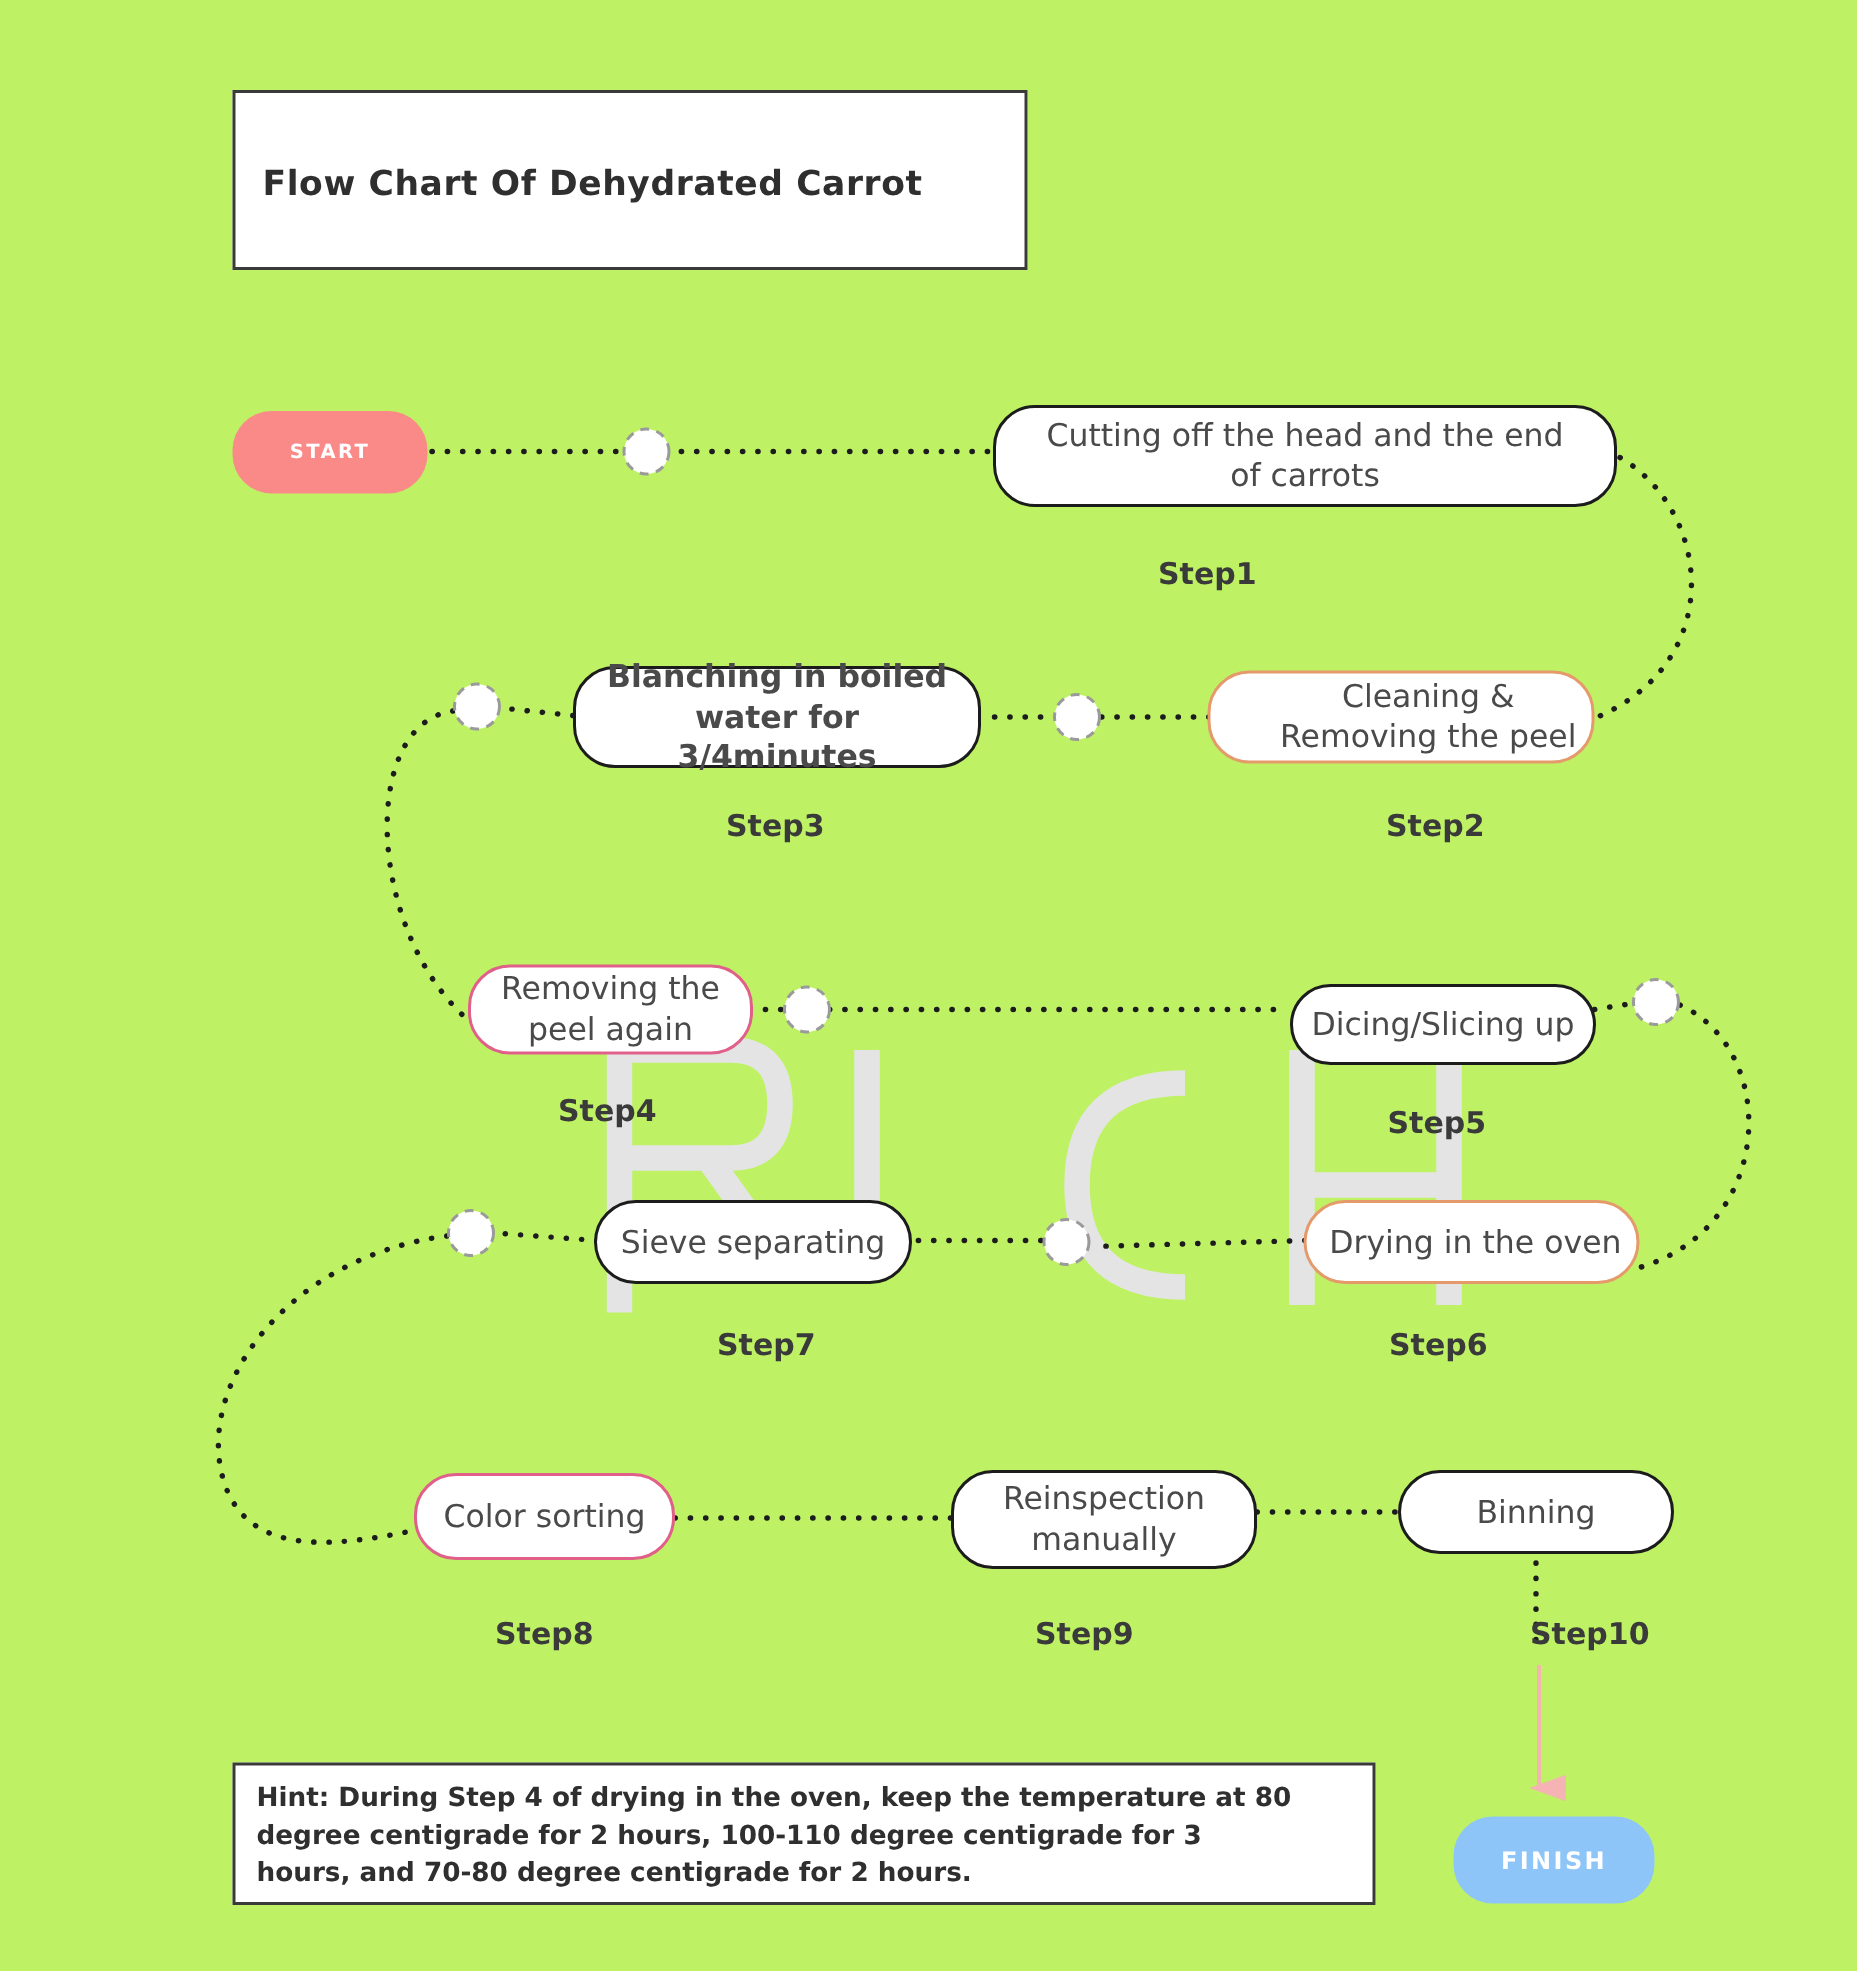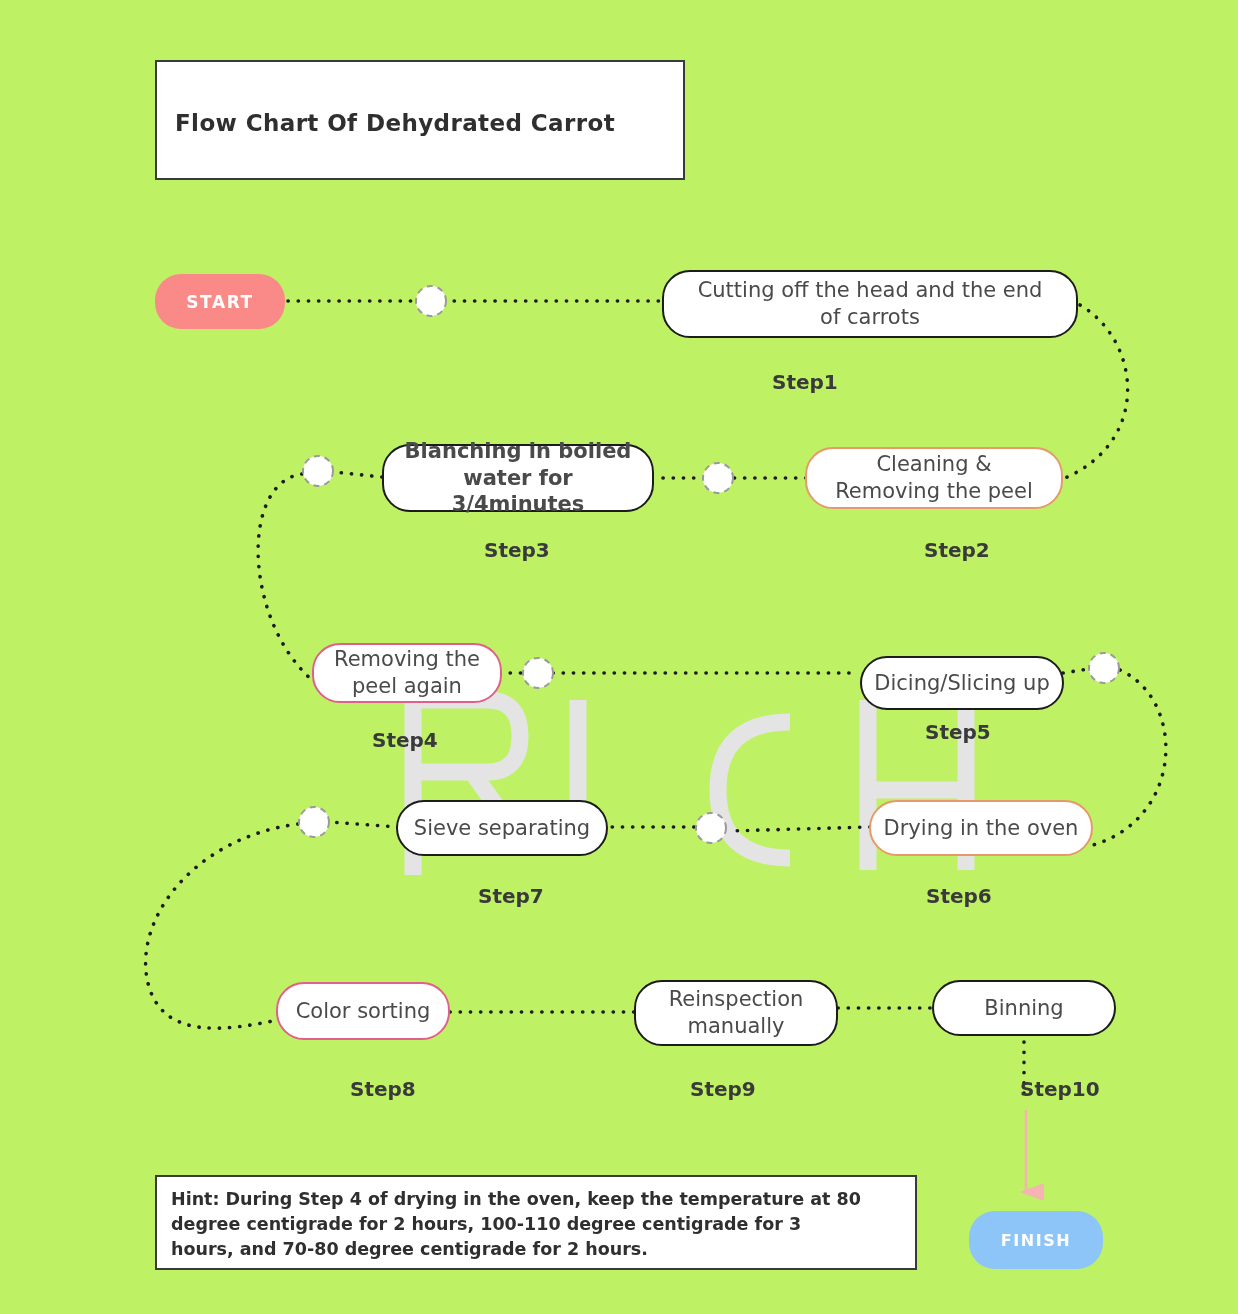--- a/index.html
+++ b/index.html
@@ -55,21 +55,21 @@
   
   .pill {
     position: absolute;
     display: flex;
     align-items: center;
     justify-content: center;
     border-radius: 26px;
     color: #ffffff;
     font-weight: bold;
     letter-spacing: 1.6px;
-    font-size: 17px;
+    font-size: 13px;
     box-sizing: border-box;
   }
   .pill-start {
     left: 155px; top: 274px;
     width: 130px; height: 55px;
     background: #F98A88;
   }
   .pill-finish {
     left: 969px; top: 1211px;
     width: 134px; height: 58px;
@@ -86,21 +86,21 @@
     text-align: center;
     background: #ffffff;
     border: 2.5px solid #1c1c1c;
     border-radius: 28px;
     color: #4a4a4a;
     font-size: 21px;
     line-height: 1.28;
     box-sizing: border-box;
     padding: 2px 10px;
   }
-  .node.accent-orange { border-color: #E59A6B; }
+  .node.accent-orange { border-color: #E59A6B; justify-content: flex-end; }
   .node.accent-pink   { border-color: #E16089; }
 
   
   .step-label {
     position: absolute;
     font-size: 20px;
     font-weight: bold;
     color: #3a3a3a;
     white-space: nowrap;
   }
@@ -241,36 +241,36 @@
       <span>
         <span>Removing the</span><br>
         <span>peel again</span>
       </span>
     </div>
     <div class="step-label" style="left:372px; top:728px;">Step4</div>
 
     <div class="node" style="left:860px; top:656px; width:204px; height:54px;text-align:center;">
       <span>Dicing/Slicing up</span>
     </div>
-    <div class="step-label" style="left:925px; top:720px;">Step5</div>
+    <div class="step-label" style="left:925px; top:736px;">Step5</div>
 
     <div class="node accent-orange" style="left:869px; top:800px; width:224px; height:56px;">
       <span>Drying in the oven</span>
     </div>
     <div class="step-label" style="left:926px; top:884px;">Step6</div>
 
     <div class="node" style="left:396px; top:800px; width:212px; height:56px;">
       <span>Sieve separating</span>
     </div>
     <div class="step-label" style="left:478px; top:884px;">Step7</div>
 
     <div class="node accent-pink" style="left:276px; top:982px; width:174px; height:58px;">
       <span>Color sorting</span>
     </div>
-    <div class="step-label" style="left:330px; top:1077px;margin-left:20px;">Step8</div>
+    <div class="step-label" style="left:330px; top:1077px;">Step8</div>
 
     <div class="node" style="left:634px; top:980px; width:204px; height:66px;">
       <span>
         <span>Reinspection</span><br>
         <span>manually</span>
       </span>
     </div>
     <div class="step-label" style="left:690px; top:1077px;">Step9</div>
 
     <div class="node" style="left:932px; top:980px; width:184px; height:56px;">

